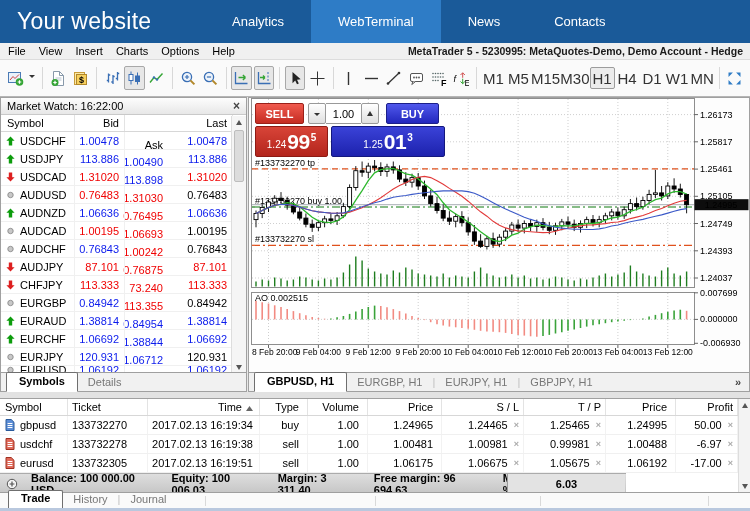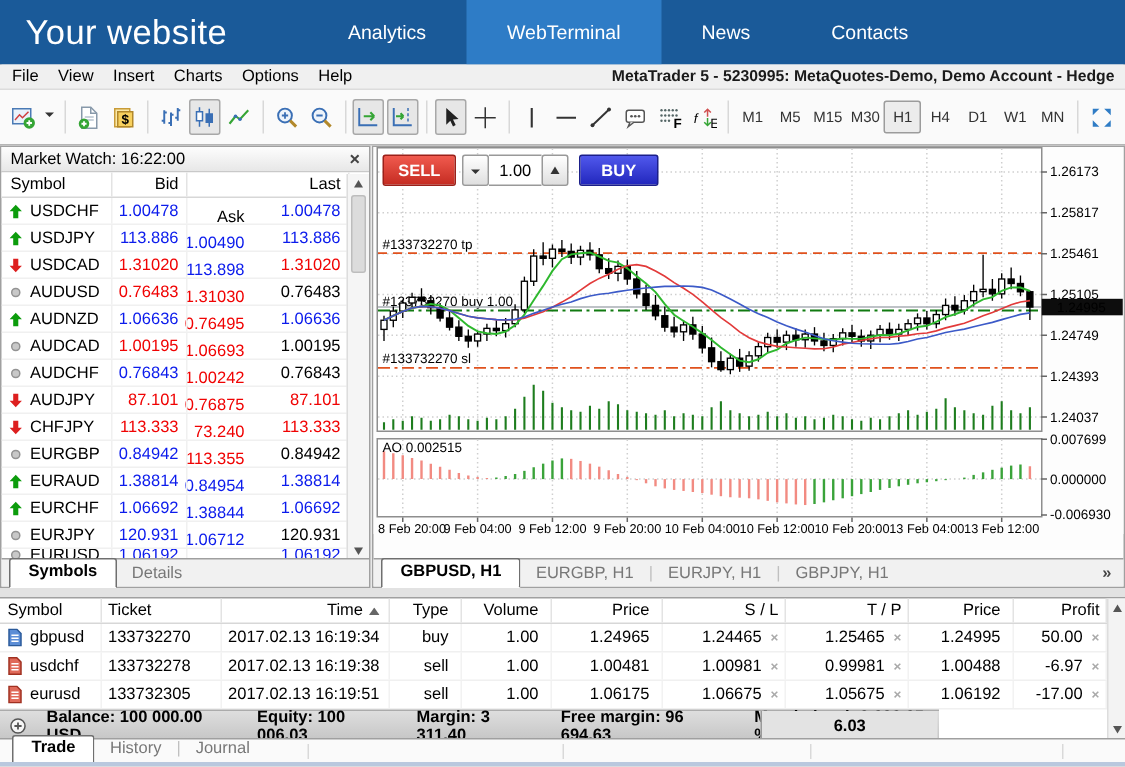--- a/index.html
+++ b/index.html
@@ -15,21 +15,21 @@
   .menubar{position:absolute;left:0;top:43px;width:750px;height:17px;background:#f0f0f0;border-bottom:1px solid #dcdcdc;display:flex;align-items:center;padding:0 5px;}
   .menu-items{display:flex;gap:13px;padding-left:3px;}
   .menu-item{cursor:pointer;}
   .account-info{margin-left:auto;font-weight:bold;font-size:10.5px;color:#1a1a1a;padding-right:2px;}
   
   .toolbar{position:absolute;left:0;top:60px;width:750px;height:37px;background:#fafafa;border-bottom:1px solid #b5b5b5;display:flex;align-items:center;padding:0 4px;}
   .tbtn{width:25px;height:24px;display:flex;align-items:center;justify-content:center;border:1px solid transparent;border-radius:2px;cursor:pointer;margin:0 1px;}
   .tbtn.active{background:#e7e7e7;border-color:#a8a8a8;}
   .tbtn.caret-btn{width:12px;}
   .tsep{width:1px;height:22px;background:#d8d8d8;margin:0 4px;}
-  .tf-btn{min-width:25px;height:22px;display:flex;align-items:center;justify-content:center;font-size:10px;color:#333;border:1px solid transparent;border-radius:2px;cursor:pointer;padding:0 2px;}
+  .tf-btn{min-width:25px;height:22px;display:flex;align-items:center;justify-content:center;font-size:15px;color:#333;border:1px solid transparent;border-radius:2px;cursor:pointer;padding:0 2px;}
   .tf-btn.active{background:#ececec;border-color:#9c9c9c;}
   .caret{width:0;height:0;border:3.5px solid transparent;border-top-color:#333;margin-top:4px;}
   
   .mw-panel{position:absolute;left:0;top:97px;width:247px;height:295px;background:#fff;border:1px solid #a0a0a0;}
   .chart-panel{position:absolute;left:248px;top:97px;width:502px;height:295px;background:#fdfdfd;border:1px solid #a0a0a0;}
   .splitter{position:absolute;left:0;top:392px;width:750px;height:6px;background:#e2e2e2;}
   .panel-title{height:17px;background:linear-gradient(#fdfdfd,#e7e7e7);border-bottom:1px solid #c9c9c9;display:flex;align-items:center;padding:0 6px;}
   .panel-title .close{margin-left:auto;color:#444;font-weight:bold;font-size:12px;cursor:pointer;line-height:10px;}
   
   .mw-header{display:flex;height:17px;border-bottom:1px solid #d7d7d7;background:#fff;}
@@ -879,20 +879,32 @@
           <button class="tw-sell">SELL</button>
           <button class="tw-step">
               <span class="caret" style="margin-top:4px"></span>
             </button>
           <div class="tw-vol">1.00</div>
           <button class="tw-step up">
               <span class="caret" style="border-top-color:transparent;border-bottom:5px solid #333;margin:0 0 4px"></span>
             </button>
           <button class="tw-buy">BUY</button>
         </div>
+        <div class="tw-row2">
+          <div class="tw-price sellp">
+            <span class="pp">1.24</span>
+              <span class="pb">99</span>
+              <span class="ps">5</span>
+          </div>
+          <div class="tw-price buyp">
+            <span class="pp">1.25</span>
+              <span class="pb">01</span>
+              <span class="ps">3</span>
+          </div>
+        </div>
       </div>
     </div>
     <div class="tabbar chart-tabs" id="chart-tabs">
         <div class="tab active">GBPUSD, H1</div>
         <div class="tab">EURGBP, H1</div>
         <span class="tab-sep">|</span>
         <div class="tab">EURJPY, H1</div>
         <span class="tab-sep">|</span>
         <div class="tab">GBPJPY, H1</div>
         <div class="chart-more">»</div>

